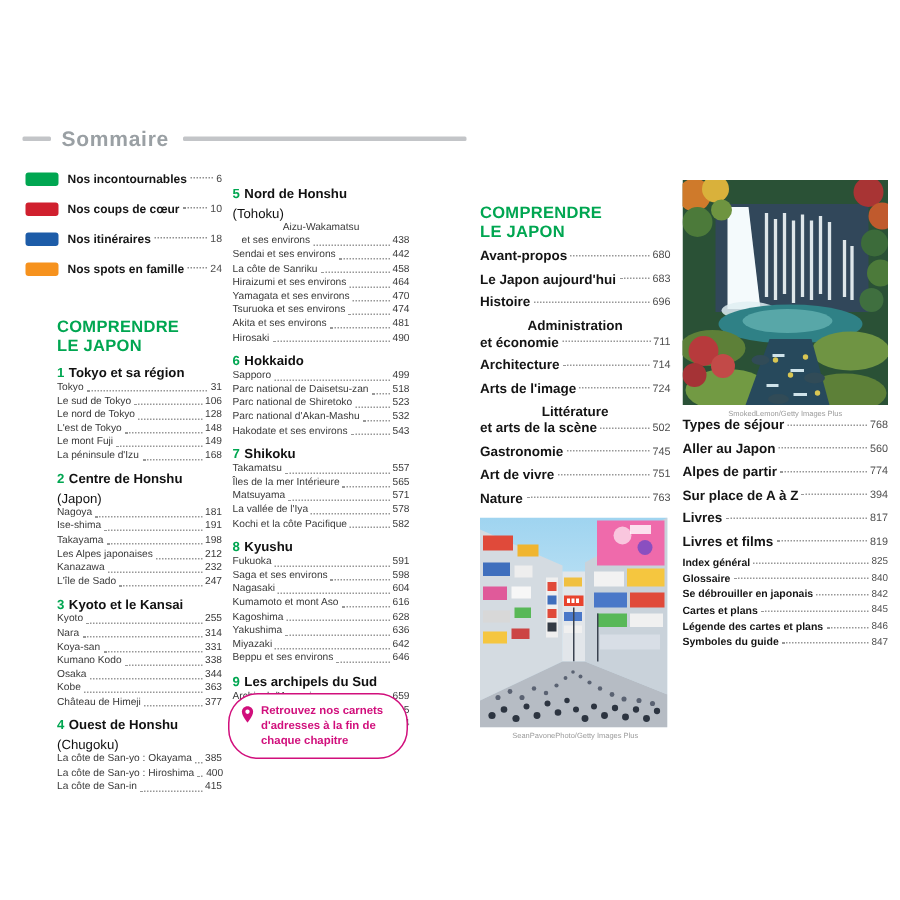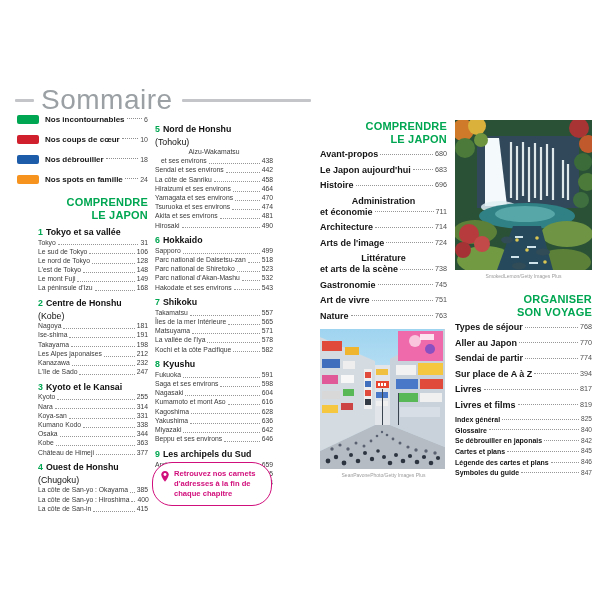--- a/index.html
+++ b/index.html
@@ -1,31 +1,31 @@
 <!DOCTYPE html>
 <html><head>
 <meta charset="utf-8">
 <style>
   html,body{margin:0;padding:0;background:#ffffff;}
   .page{position:relative;width:600px;height:600px;background:#fff;overflow:hidden;
         font-family:"Liberation Sans",sans-serif;color:#2b2b2b;}
   
   .hdr{position:absolute;left:15px;top:84px;width:296px;display:flex;align-items:center;}
   .hdr .dash{width:19px;height:3px;background:#c3c5c8;margin-right:7px;border-radius:1px;}
-  .hdr .ttl{font-size:28px;font-weight:normal;color:#9aa0a4;letter-spacing:.5px;}
+  .hdr .ttl{font-size:14px;font-weight:bold;color:#9aa0a4;letter-spacing:.5px;}
   .hdr .rule{flex:1;height:3px;background:#c3c5c8;margin-left:9px;border-radius:1px;}
   
   .badges{position:absolute;left:17px;top:115px;width:131px;}
   .badge{display:flex;align-items:center;margin-bottom:11px;}
   .badge .bar{width:22px;height:9px;border-radius:2px;flex:none;margin-right:6px;}
   .badge .blbl{font-size:8px;font-weight:bold;color:#161616;white-space:nowrap;}
   .badge .dots{flex:1;border-bottom:1px dotted #8f8f8f;margin:0 2px 2px;min-width:4px;}
   .badge .pg{font-size:7px;color:#4a4a4a;}
   
-  .ghead{color:#00a651;font-weight:bold;font-size:11px;line-height:12.5px;letter-spacing:.2px;margin:0 0 5px;text-align:right;}
+  .ghead{color:#00a651;font-weight:bold;font-size:11px;line-height:12.5px;letter-spacing:.2px;margin:16px 0 5px;}
   
   .col1{position:absolute;left:38px;top:196px;width:110px;}
   .col2{position:absolute;left:155px;top:118px;width:118px;}
   .col3{position:absolute;left:320px;top:120px;width:127px;}
   .col4{position:absolute;left:455px;top:120px;width:137px;}
   
   .sec{margin-bottom:4px;}
   .sec-title{font-size:8.8px;font-weight:bold;color:#111;margin:6px 0 2.5px;line-height:10px;}
   .sec-num{color:#00a651;margin-right:3px;}
   .sec-title2{font-size:8.8px;font-weight:normal;color:#111;margin:0 0 2.5px;line-height:10px;}
@@ -76,21 +76,21 @@
 
       <div class="badge">
         <div class="bar" style="background-color: rgb(208, 32, 46);"></div>
         <span class="blbl">Nos coups de cœur</span>
         <span class="dots"></span>
         <span class="pg">10</span>
       </div>
 
       <div class="badge">
         <div class="bar" style="background-color: rgb(29, 92, 168);"></div>
-        <span class="blbl">Nos débrouiller</span>
+        <span class="blbl">Nos itinéraires</span>
         <span class="dots"></span>
         <span class="pg">18</span>
       </div>
 
       <div class="badge">
         <div class="bar" style="background-color: rgb(246, 146, 30);"></div>
         <span class="blbl">Nos spots en famille</span>
         <span class="dots"></span>
         <span class="pg">24</span>
       </div>
@@ -98,21 +98,21 @@
 
   <div class="col1">
     <h2 class="ghead">
       <span>COMPRENDRE</span><br>
       <span>LE JAPON</span>
     </h2>
     <div>
 
         <section class="sec">
           <h3 class="sec-title">
-            <span class="sec-num">1</span><span class="sec-name">Tokyo et sa vallée</span>
+            <span class="sec-num">1</span><span class="sec-name">Tokyo et sa région</span>
           </h3>
 
           <div>
 
               <div class="erow">
                 <span class="elbl">Tokyo</span>
                 <span class="dots"></span>
                 <span class="epg">31</span>
               </div>
 
@@ -145,21 +145,21 @@
                 <span class="dots"></span>
                 <span class="epg">168</span>
               </div>
             </div>
         </section>
 
         <section class="sec">
           <h3 class="sec-title">
             <span class="sec-num">2</span><span class="sec-name">Centre de Honshu</span>
           </h3>
-          <div class="sec-title2">(Kobe)</div>
+          <div class="sec-title2">(Japon)</div>
           <div>
 
               <div class="erow">
                 <span class="elbl">Nagoya</span>
                 <span class="dots"></span>
                 <span class="epg">181</span>
               </div>
 
               <div class="erow">
                 <span class="elbl">Ise-shima</span>
@@ -539,21 +539,21 @@
         <div class="erow">
           <span class="elbl">Arts de l'image</span>
           <span class="dots"></span>
           <span class="epg">724</span>
         </div>
 
         <div class="epre">Littérature</div>
         <div class="erow">
           <span class="elbl">et arts de la scène</span>
           <span class="dots"></span>
-          <span class="epg">738</span>
+          <span class="epg">502</span>
         </div>
 
         <div class="erow">
           <span class="elbl">Gastronomie</span>
           <span class="dots"></span>
           <span class="epg">745</span>
         </div>
 
         <div class="erow">
           <span class="elbl">Art de vivre</span>
@@ -719,40 +719,36 @@
       </g>
       <g fill="#d9c653">
           <circle cx="62" cy="120" r="1.8"></circle>
           <circle cx="72" cy="130" r="1.8"></circle>
           <circle cx="82" cy="118" r="1.8"></circle>
           <circle cx="90" cy="142" r="1.8"></circle>
         </g>
     </svg>
     <div class="caption">SmokedLemon/Getty Images Plus</div>
 
-    <h2 class="ghead org-head">
-      <span>ORGANISER</span><br>
-      <span>SON VOYAGE</span>
-    </h2>
     <div>
 
         <div class="erow">
           <span class="elbl">Types de séjour</span>
           <span class="dots"></span>
           <span class="epg">768</span>
         </div>
 
         <div class="erow">
           <span class="elbl">Aller au Japon</span>
           <span class="dots"></span>
-          <span class="epg">770</span>
-        </div>
-
-        <div class="erow">
-          <span class="elbl">Sendai de partir</span>
+          <span class="epg">560</span>
+        </div>
+
+        <div class="erow">
+          <span class="elbl">Alpes de partir</span>
           <span class="dots"></span>
           <span class="epg">774</span>
         </div>
 
         <div class="erow">
           <span class="elbl">Sur place de A à Z</span>
           <span class="dots"></span>
           <span class="epg">394</span>
         </div>
 

